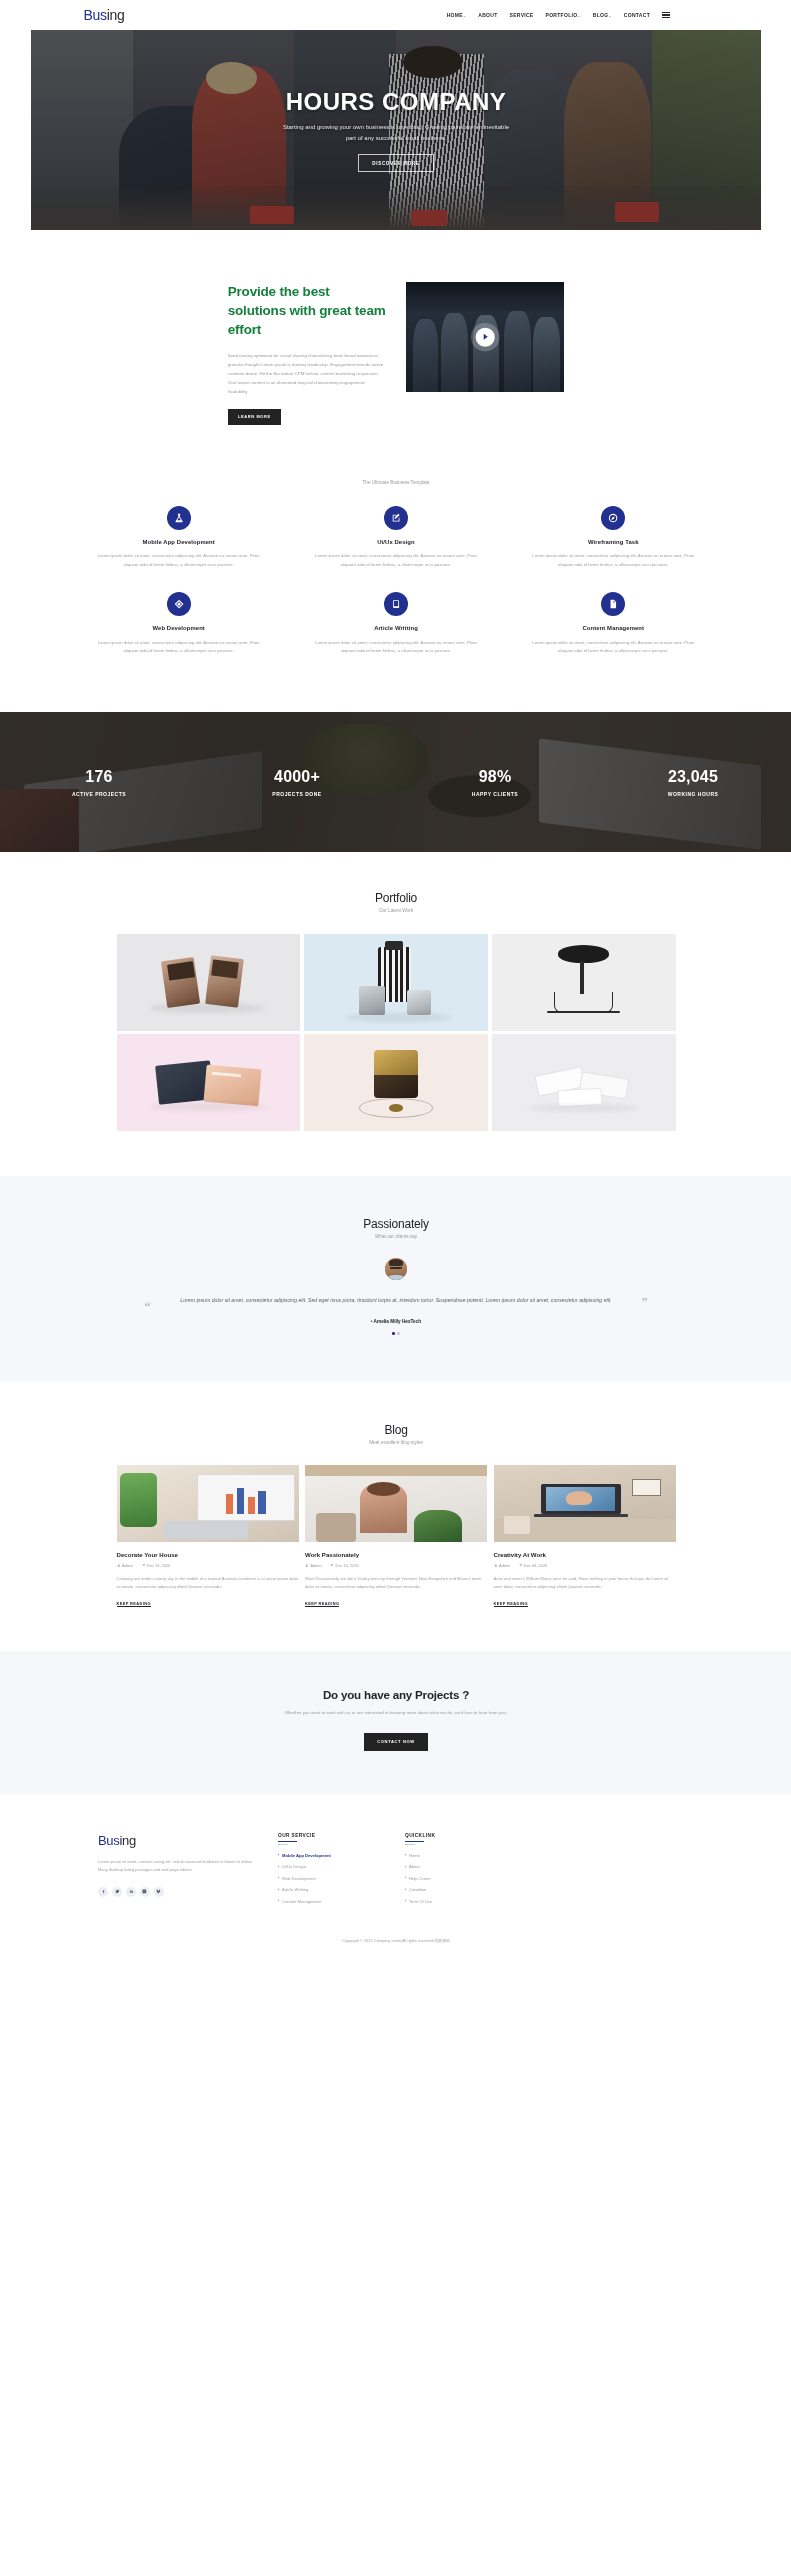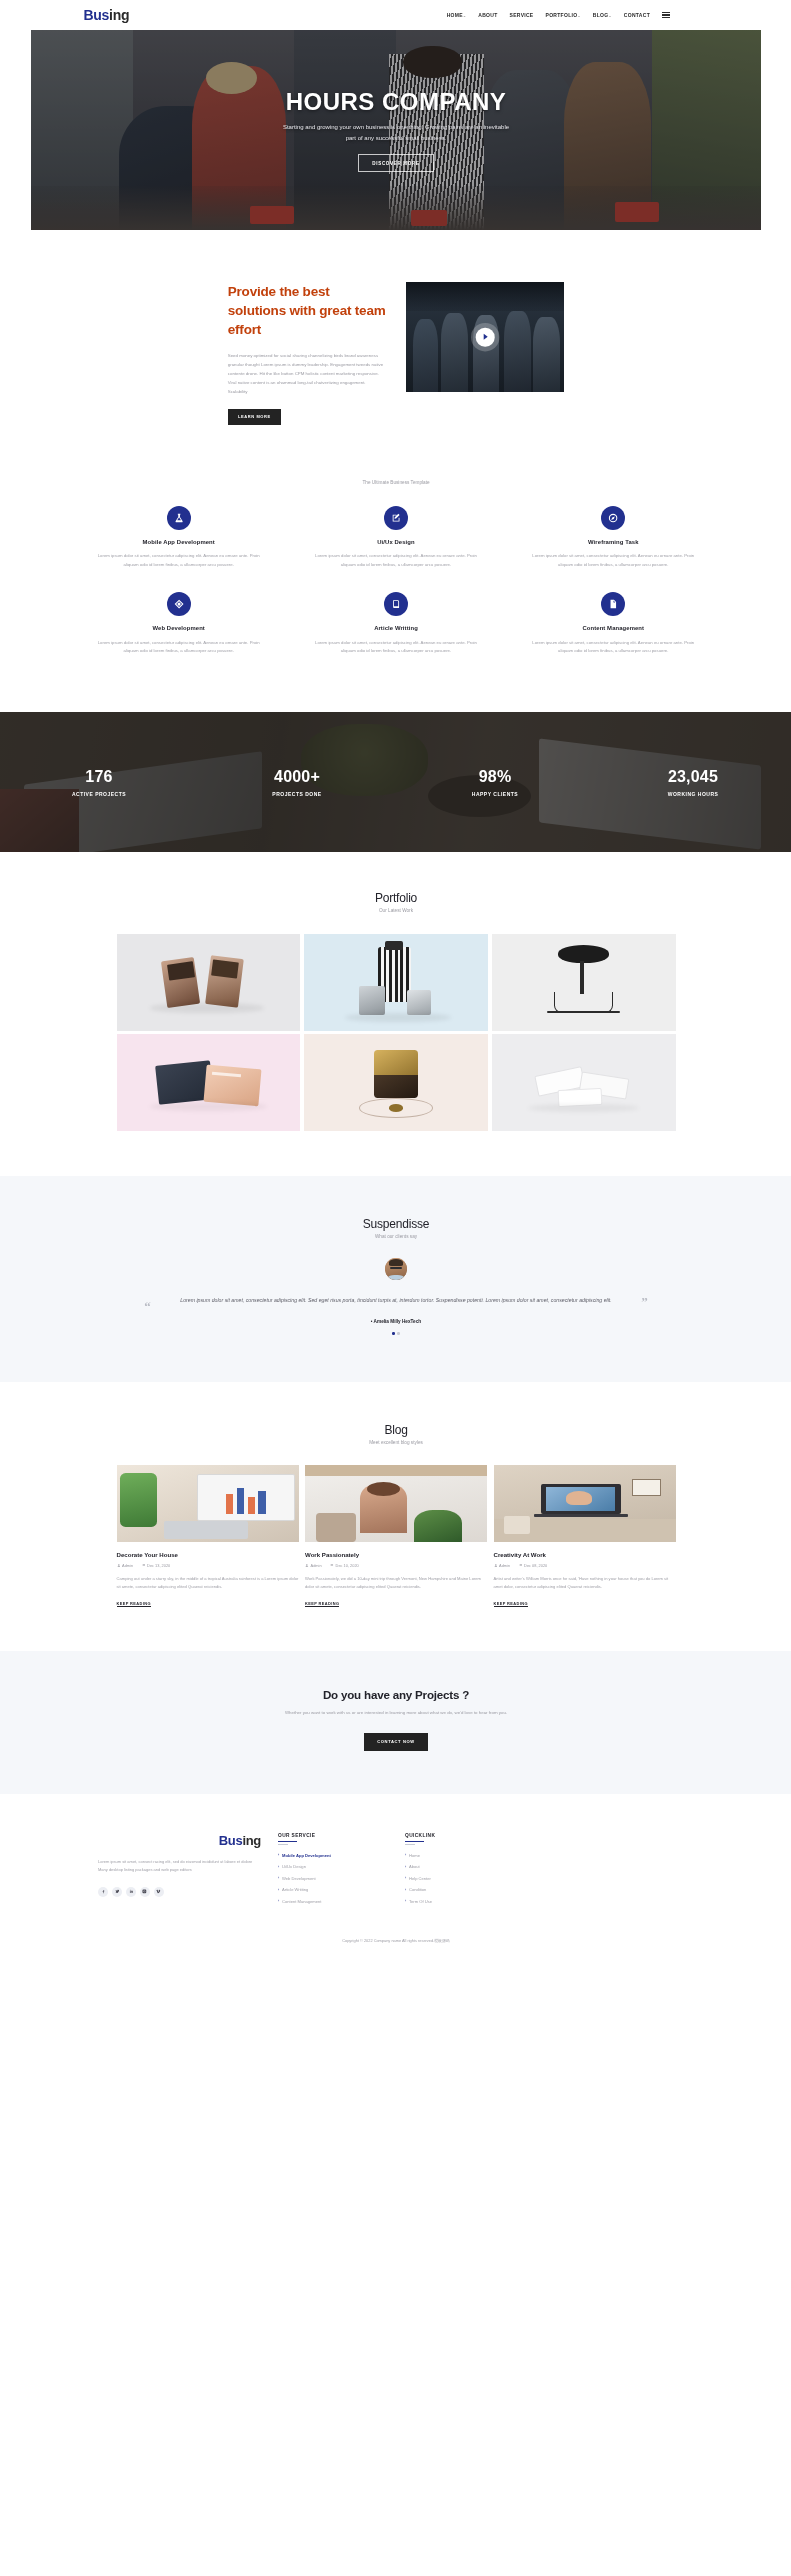--- a/index.html
+++ b/index.html
@@ -3,21 +3,21 @@
 <meta charset="utf-8">
 <style>
   * { margin:0; padding:0; box-sizing:border-box; }
   body {
     width:792px; margin:0 auto; background:#fff;
     font-family:"Liberation Sans", sans-serif;
     color:#4a4a4a; overflow-x:hidden;
   }
   
   .header { height:30px; display:flex; align-items:center; background:#fff; padding:0 20.5px; }
-  .logo { font-size:14px; font-weight:700; letter-spacing:-0.3px; margin-left:63px;text-align:right; }
+  .logo { font-size:14px; font-weight:400; letter-spacing:-0.3px; margin-left:63px; }
   .logo .b1 { color:#22308f; }
   .logo .b2 { color:#2b2b2b; }
   .nav { margin-left:auto; display:flex; align-items:center; gap:12px; margin-right:102px; }
   .nav a { font-size:5px; letter-spacing:0.3px; font-weight:700; color:#2b2b2b; text-decoration:none; white-space:nowrap; }
   .nav a .cv { font-size:3.7px; color:#888; }
   .burger { display:flex; flex-direction:column; gap:1.3px; cursor:pointer; }
   .burger i { display:block; width:7.5px; height:1.1px; background:#2b2b2b; }
 
   
   .hero {
@@ -30,21 +30,21 @@
   .hero h1 { color:#fff; font-size:24px; font-weight:800; letter-spacing:0.5px; text-shadow:0 0.9px 3.7px rgba(0,0,0,.5); }
   .hero p { color:#e9e9ee; font-size:6px; line-height:1.75; text-align:center; margin-top:6.5px; max-width:233px; text-shadow:0 0.9px 2.8px rgba(0,0,0,.55); }
   .hero .btn-disc {
     margin-top:11.2px; border:0.9px solid rgba(255,255,255,.75); color:#fff;
     font-size:4.5px; font-weight:700; letter-spacing:0.7px; padding:5.6px 13px; background:transparent;
   }
 
   
   .about { display:flex; gap:20.5px; padding:52px 0 43px; justify-content:center; }
   .about-left { width:158px; }
-  .about-left h2 { font-size:13.5px; line-height:1.42; color:#c2410c; font-weight:700; letter-spacing:-0.2px; }
+  .about-left h2 { font-size:13.5px; line-height:1.42; color:#15803d; font-weight:700; letter-spacing:-0.2px; }
   .about-left p { font-size:4.4px; line-height:2.05; color:#9a9aa2; margin-top:11.2px; }
   .btn-dark { display:inline-block; background:#232323; color:#fff; font-size:4px; font-weight:700; letter-spacing:0.6px; padding:5.6px 10.2px; margin-top:13px; border:none; cursor:pointer; }
   .about-right { width:158px; height:110px; position:relative; overflow:hidden;
     background:linear-gradient(150deg,#2e3a4a,#1e2630 60%,#141a22); }
   .ph-people { position:absolute; inset:0; }
   .play {
     position:absolute; left:50%; top:50%; transform:translate(-50%,-50%);
     width:18.6px; height:18.6px; border-radius:50%; background:#fff;
     display:flex; align-items:center; justify-content:center; box-shadow:0 0 0 4.7px rgba(255,255,255,.22);
   }
@@ -362,21 +362,21 @@
         <span style="left:48%;top:42%;width:26%;height:22%;background:#fafafa;border:0.9px solid #e2e2e4;border-radius:1.9px;transform:rotate(9deg)"></span>
         <span style="left:36%;top:56%;width:24%;height:18%;background:#fff;border:0.9px solid #e6e6e8;border-radius:1.9px;transform:rotate(-3deg)"></span>
         <span style="left:20%;top:72%;width:60%;height:8%;background:rgba(0,0,0,.05);border-radius:50%;filter:blur(1.9px)"></span>
       </div>
     </div>
   </div>
 </div>
 
 <div class="testi">
   <div class="sec-head">
-    <h2>Suspendisse</h2>
+    <h2>Passionately</h2>
     <div class="sub">What our clients say</div>
   </div>
   <div class="avatar">
     <div class="av-face mos">
       <span style="left:0;top:0;width:100%;height:100%;background:linear-gradient(170deg,#c89a74,#8a6143)"></span>
       <span style="left:18%;top:6%;width:64%;height:30%;background:#3a2c22;border-radius:50% 50% 20% 20%"></span>
       <span style="left:22%;top:40%;width:56%;height:12%;background:#2c2c30;border-radius:2.8px"></span>
       <span style="left:14%;top:76%;width:72%;height:24%;background:#b9cede;border-radius:40% 40% 0 0"></span>
     </div>
   </div>

